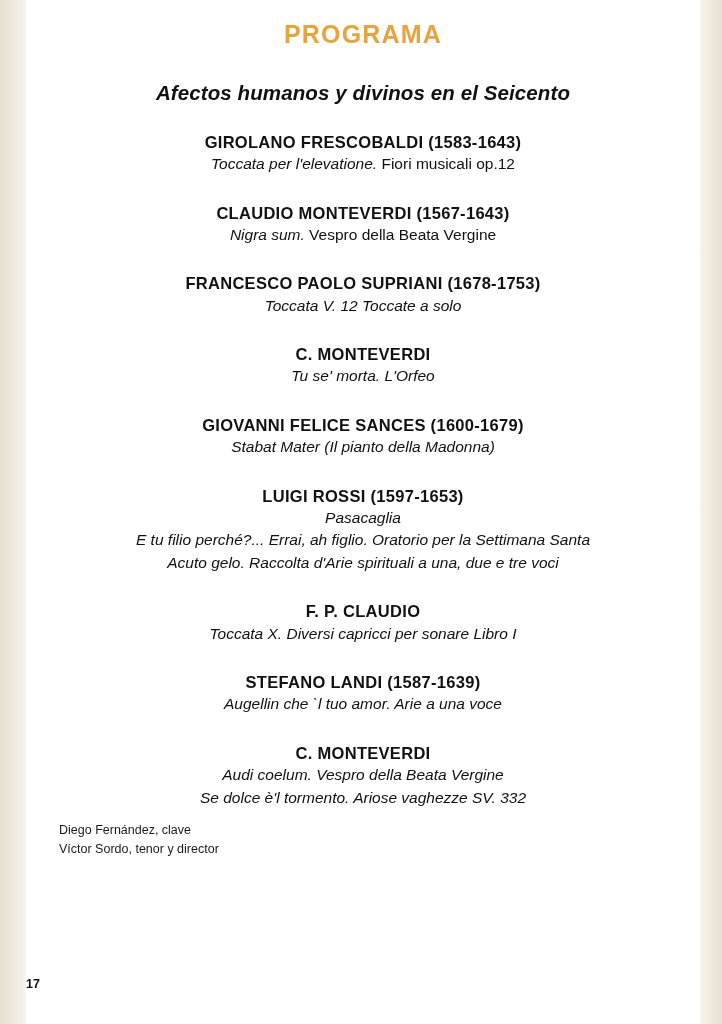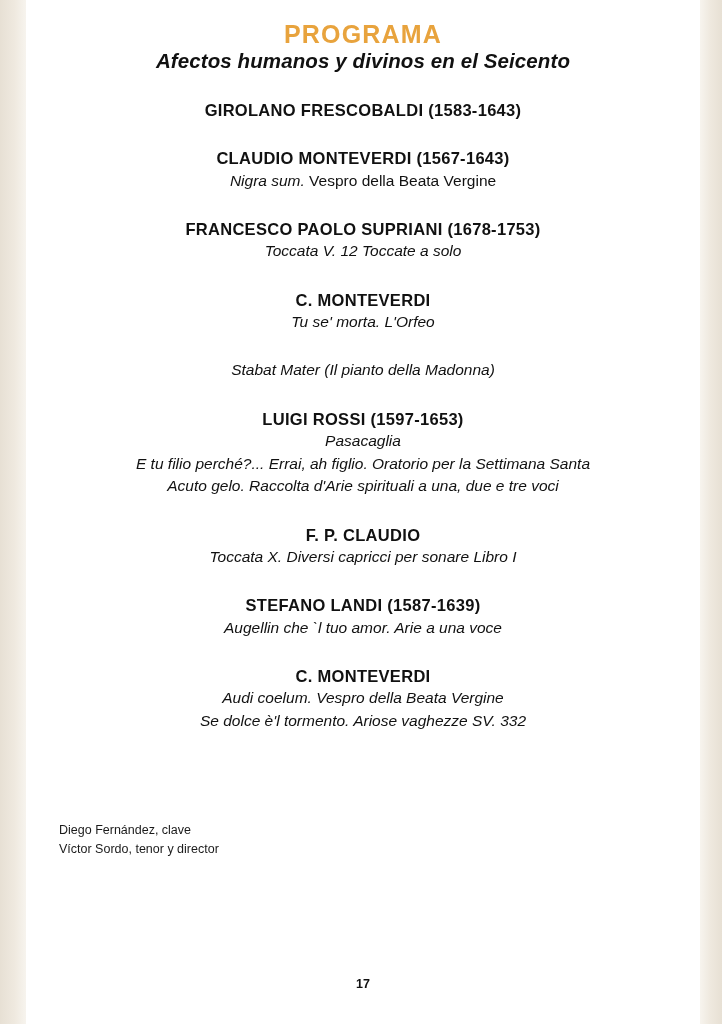--- a/index.html
+++ b/index.html
@@ -48,20 +48,21 @@
     color: #1a1a1a;
   }
   .program-title {
     margin-top: 20px;
     font-size: 25px;
     font-weight: bold;
     letter-spacing: 1.2px;
     color: #e8a33d;
   }
   .subtitle {
+    margin-top: 32px;
     font-size: 20.5px;
     font-weight: bold;
     font-style: italic;
     color: #111111;
     letter-spacing: 0.1px;
   }
   .block {
     margin-top: 26px;
   }
   .composer {
@@ -86,53 +87,55 @@
     text-align: left;
     font-size: 12.5px;
     line-height: 1.5;
     color: #1a1a1a;
   }
   .page-number {
     position: absolute;
     left: 0;
     right: 0;
     top: 977px;
-    text-align: center;
+    text-align: left;
     font-size: 12.5px;
     font-weight: bold;
     color: #111111;
   }
 </style>
 </head>
 <body>
 
 <div class="edge edge-left"></div>
 <div class="edge edge-right"></div>
 
 <div class="page">
   <div class="content">
     <div class="program-title">PROGRAMA</div>
     <div class="subtitle">Afectos humanos y divinos en el Seicento</div>
     <div id="program-list">
         <div class="block">
           <div class="composer">GIROLANO FRESCOBALDI (1583-1643)</div>
+          <div class="work"><span class="ital">Toccata per l'elevatione.</span><span> Fiori musicali op.12</span></div>
         </div>
         <div class="block">
           <div class="composer">CLAUDIO MONTEVERDI (1567-1643)</div>
           <div class="work"><span class="ital">Nigra sum.</span><span> Vespro della Beata Vergine</span></div>
         </div>
         <div class="block">
           <div class="composer">FRANCESCO PAOLO SUPRIANI (1678-1753)</div>
           <div class="work"><span class="ital">Toccata V. 12 Toccate a solo</span></div>
         </div>
         <div class="block">
           <div class="composer">C. MONTEVERDI</div>
           <div class="work"><span class="ital">Tu se' morta. L'Orfeo</span></div>
         </div>
         <div class="block">
+          <div class="composer">GIOVANNI FELICE SANCES (1600-1679)</div>
           <div class="work"><span class="ital">Stabat Mater (Il pianto della Madonna)</span></div>
         </div>
         <div class="block">
           <div class="composer">LUIGI ROSSI (1597-1653)</div>
           <div class="work"><span class="ital">Pasacaglia</span></div>
           <div class="work"><span class="ital">E tu filio perché?... Errai, ah figlio. Oratorio per la Settimana Santa</span></div>
           <div class="work"><span class="ital">Acuto gelo. Raccolta d'Arie spirituali a una, due e tre voci</span></div>
         </div>
         <div class="block">
           <div class="composer">F. P. CLAUDIO</div>

